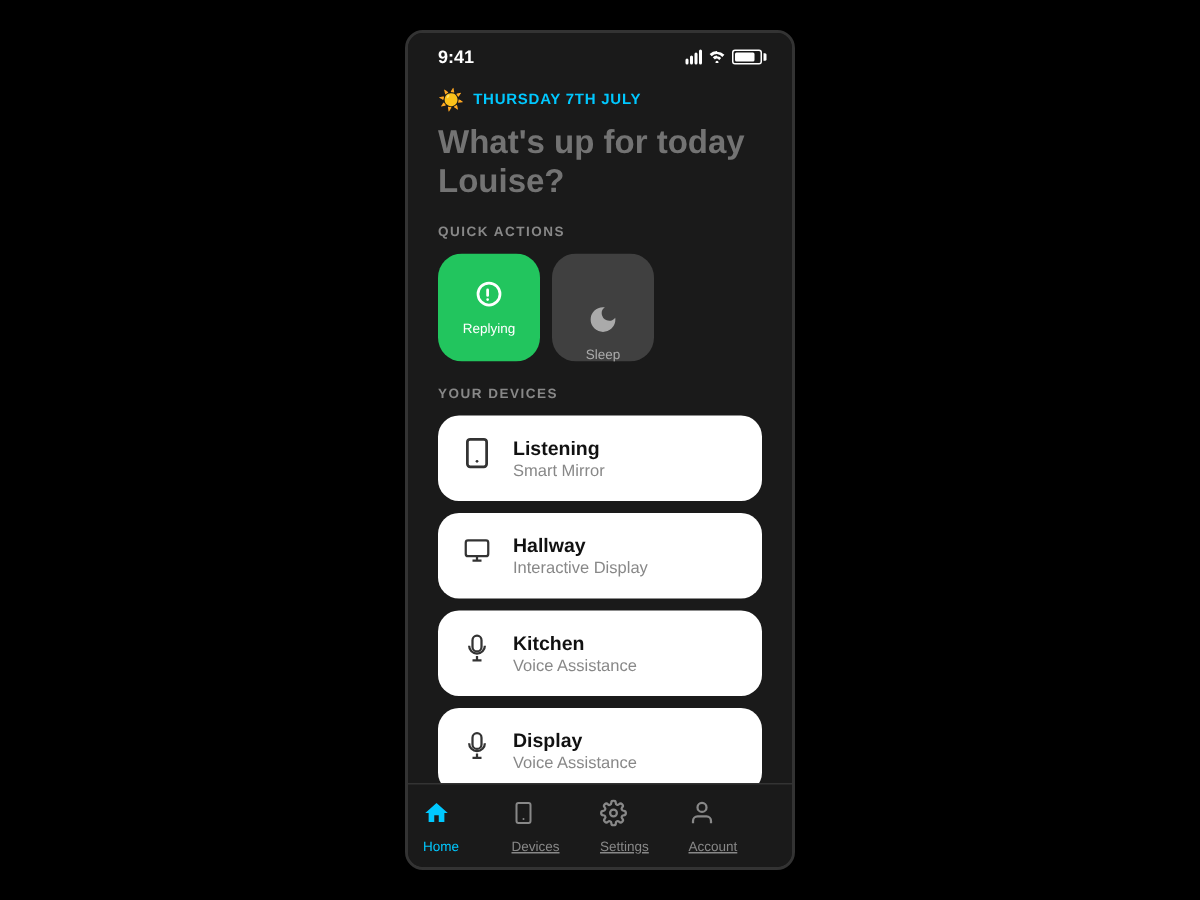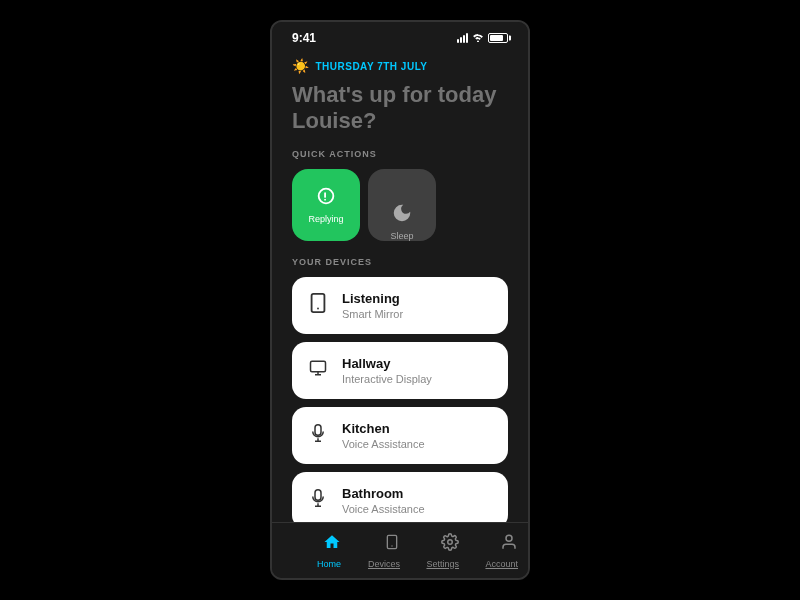--- a/index.html
+++ b/index.html
@@ -218,21 +218,21 @@
       border-top: 1px solid #333;
       display: flex;
       align-items: center;
       justify-content: space-around;
       padding: 0 10px;
     }
 
     .nav-item {
       display: flex;
       flex-direction: column;
-      align-items: flex-end;
+      align-items: flex-start;
       gap: 3px;
       cursor: pointer;
       flex: 1;
     }
 
     .nav-icon {
       font-size: 18px;
     }
 
     .nav-label {
@@ -375,21 +375,21 @@
       <div class="device-card">
         <div class="device-icon">
           <svg width="18" height="22" viewBox="0 0 24 24" fill="none" stroke="#333" stroke-width="2">
             <path d="M12 1a4 4 0 0 1 4 4v6a4 4 0 0 1-8 0V5a4 4 0 0 1 4-4z"></path>
             <path d="M19 10a7 7 0 0 1-14 0"></path>
             <line x1="12" y1="19" x2="12" y2="23"></line>
             <line x1="8" y1="23" x2="16" y2="23"></line>
           </svg>
         </div>
         <div class="device-info">
-          <div class="device-name">Bathroom</div>
+          <div class="device-name">Display</div>
           <div class="device-type">Voice Assistance</div>
         </div>
       </div>
 
     </div>
   </div>
 
   <div class="bottom-nav">
 
     <div class="nav-item active">

